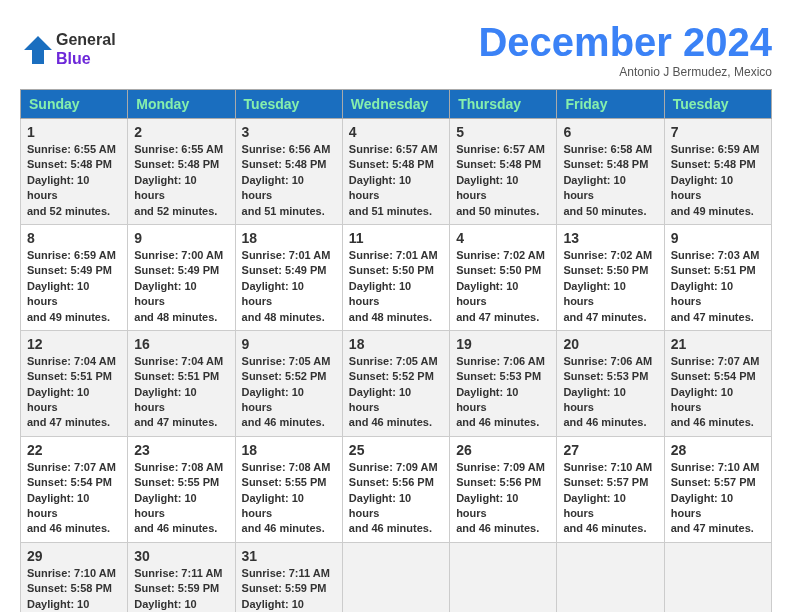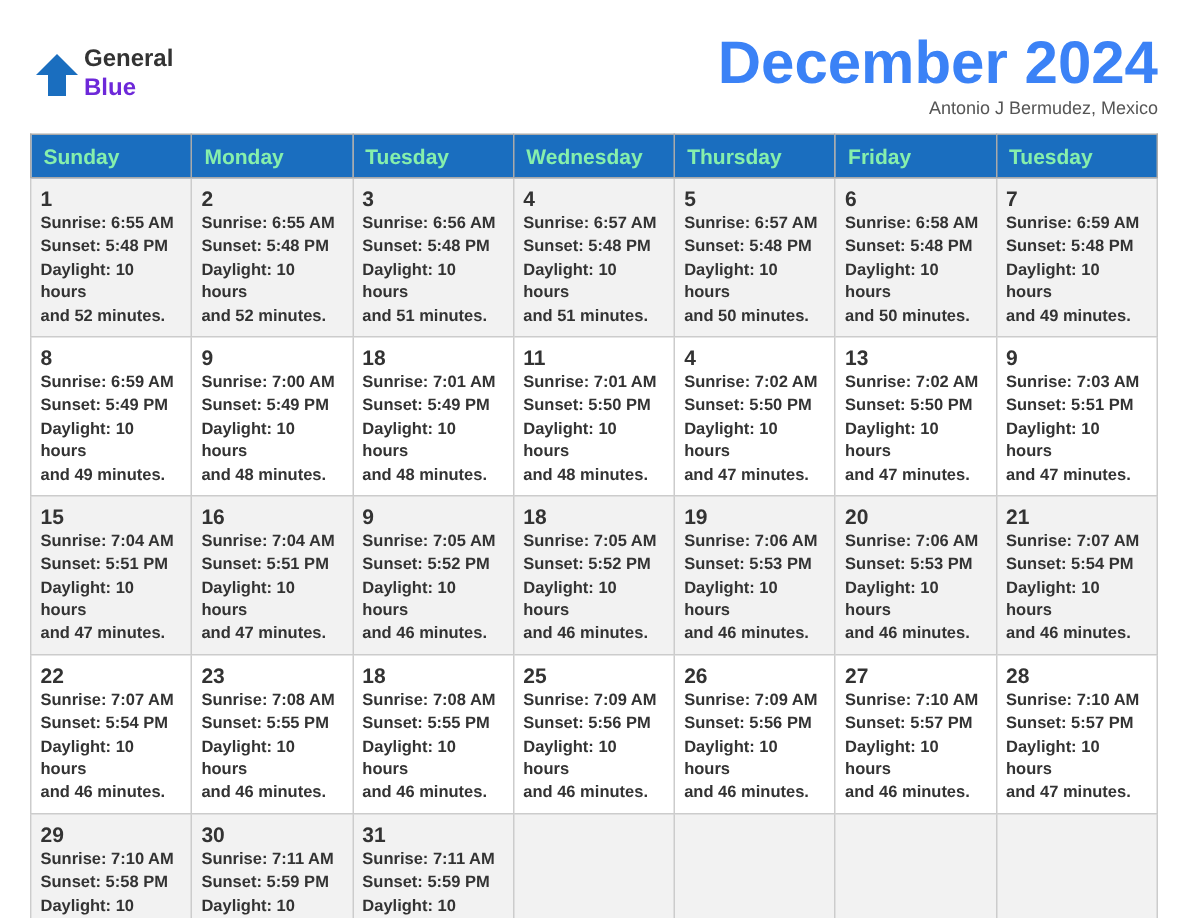--- a/index.html
+++ b/index.html
@@ -162,21 +162,21 @@
           <span class="day-num">13</span>
           <div class="day-info">Sunrise: 7:02 AM<br>Sunset: 5:50 PM<br>Daylight: 10 hours<br>and 47 minutes.</div>
         </td>
         <td>
           <span class="day-num">9</span>
           <div class="day-info">Sunrise: 7:03 AM<br>Sunset: 5:51 PM<br>Daylight: 10 hours<br>and 47 minutes.</div>
         </td>
       </tr>
       <tr>
         <td>
-          <span class="day-num">15</span>
+          <span class="day-num">12</span>
           <div class="day-info">Sunrise: 7:04 AM<br>Sunset: 5:51 PM<br>Daylight: 10 hours<br>and 47 minutes.</div>
         </td>
         <td>
           <span class="day-num">16</span>
           <div class="day-info">Sunrise: 7:04 AM<br>Sunset: 5:51 PM<br>Daylight: 10 hours<br>and 47 minutes.</div>
         </td>
         <td>
           <span class="day-num">9</span>
           <div class="day-info">Sunrise: 7:05 AM<br>Sunset: 5:52 PM<br>Daylight: 10 hours<br>and 46 minutes.</div>
         </td>

